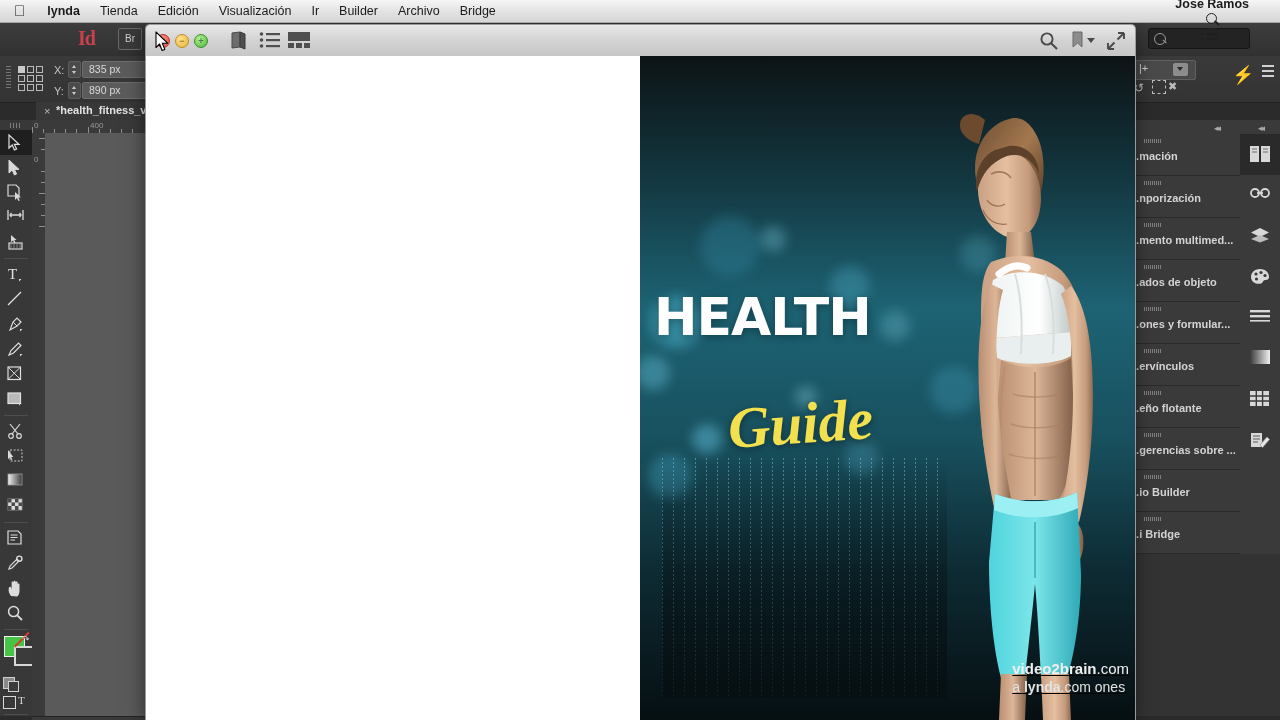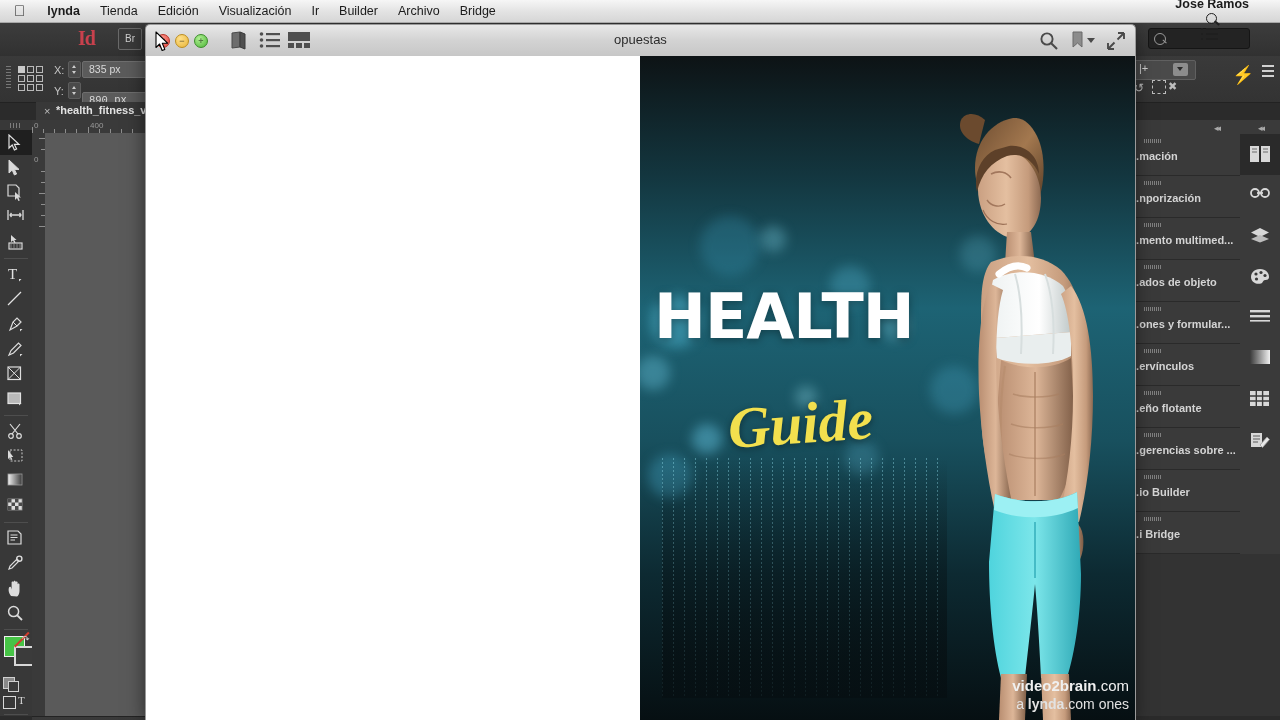--- a/index.html
+++ b/index.html
@@ -141,21 +141,21 @@
   #ib-content{left:0;top:32px;width:989px;height:664px;background:#ffffff;
     border-left:1px solid #9a9a9a;border-right:1px solid #9a9a9a;border-bottom:1px solid #9a9a9a;}
 
   
   #cover{left:494px;top:0;width:495px;height:664px;overflow:hidden;
     background:linear-gradient(to bottom,#0d1315 0%,#13363f 18%,#1d6374 38%,#18505e 58%,#0d2a32 78%,#060f12 100%);}
   .bokeh{position:absolute;border-radius:50%;filter:blur(6px);}
   #cover-author{position:absolute;left:0;top:16px;width:495px;text-align:center;
     color:#8fd2e0;font-size:14.5px;letter-spacing:9px;font-weight:300;}
   #cover-h1{position:absolute;left:14px;top:230px;width:330px;color:#ffffff;
-    font-size:62px;font-weight:bold;letter-spacing:-1px;line-height:62px;
+    font-size:52px;font-weight:bold;letter-spacing:-1px;line-height:62px;
     font-family:"DejaVu Sans",sans-serif;text-shadow:0 2px 8px rgba(0,0,0,.35);}
   #cover-h2{position:absolute;left:14px;top:296px;width:340px;color:#ffffff;
     font-size:47px;font-weight:bold;letter-spacing:-0.5px;line-height:47px;
     font-family:"DejaVu Sans",sans-serif;text-shadow:0 2px 8px rgba(0,0,0,.35);}
   #cover-h3{position:absolute;left:88px;top:334px;color:#f2e04e;
     font-size:58px;font-style:italic;font-weight:bold;
     font-family:"Liberation Serif",serif;transform:rotate(-4deg);
     text-shadow:0 2px 7px rgba(0,0,0,.4);}
   #cover-lines{position:absolute;left:22px;top:402px;width:285px;height:240px;
     background-image:repeating-linear-gradient(to right,
@@ -163,21 +163,21 @@
     -webkit-mask-image:repeating-linear-gradient(to bottom,#000 0 2px,transparent 2px 4px);
     mask-image:repeating-linear-gradient(to bottom,#000 0 2px,transparent 2px 4px);
     opacity:.75;}
   #cover-lines-fade{position:absolute;left:22px;top:402px;width:285px;height:240px;
     background:linear-gradient(to bottom,rgba(6,20,24,0) 0%,rgba(6,15,18,.85) 100%);}
 
   
   #athlete{position:absolute;left:255px;top:48px;width:250px;height:616px;}
 
   
-  #watermark{position:absolute;right:6px;bottom:7px;text-align:right;line-height:18px;}
+  #watermark{position:absolute;right:6px;bottom:24px;text-align:left;line-height:18px;text-decoration:underline;}
   #wm1{color:#f0f0f0;font-size:15px;}
   #wm1 b{font-weight:bold;}
   #wm2{color:#e2e2e2;font-size:14px;}
   #wm2 b{font-weight:bold;}
 
   
   #cursor{left:155px;top:31px;z-index:90;}
 </style>
 </head>
 <body>
@@ -204,21 +204,21 @@
         <div class="dot" style="left:18px;top:9px;"></div>
       <div class="dot" style="left:0;top:18px;"></div>
         <div class="dot" style="left:9px;top:18px;"></div>
         <div class="dot" style="left:18px;top:18px;"></div>
     </div>
     <div class="field-lbl abs" style="left:54px;top:8px;">X:</div>
     <div class="stepper abs" style="left:68px;top:5px;"></div>
     <div class="numfield abs" style="left:82px;top:5px;width:62px;">835 px</div>
     <div class="field-lbl abs" style="left:54px;top:29px;">Y:</div>
     <div class="stepper abs" style="left:68px;top:26px;"></div>
-    <div class="numfield abs" style="left:82px;top:36px;width:62px;font-family:Liberation Mono, monospace;">890 px</div>
+    <div class="numfield abs" style="left:82px;top:26px;width:62px;">890 px</div>
 
     <div class="ctl-right-box abs">
       <span class="abs" style="left:4px;top:1px;color:#d0d0d0;font-size:11px;">|+</span>
       <span class="abs" style="left:38px;top:2px;width:15px;height:13px;background:#8d8d8d;border-radius:2px;"></span>
       <span class="abs" style="left:42px;top:6px;border-left:3px solid transparent;border-right:3px solid transparent;border-top:4px solid #2a2a2a;"></span>
     </div>
     <span class="abs" style="left:1134px;top:25px;color:#bdbdbd;font-size:12px;">↺</span>
     <span class="abs" style="left:1152px;top:24px;width:12px;height:12px;border:1.5px dashed #bdbdbd;"></span>
     <span class="abs" style="left:1168px;top:24px;color:#bdbdbd;font-size:11px;">✖</span>
     <div class="ctl-bolt abs">⚡</div>
@@ -576,21 +576,20 @@
     </div>
     <div class="ib-tool" style="left:142px;">
       <svg width="22" height="17" viewBox="0 0 22 17">
           <rect x="0" y="1" width="22" height="9" fill="#4f4f4f"></rect>
           <rect x="0" y="12" width="6" height="5" fill="#4f4f4f"></rect>
           <rect x="8" y="12" width="6" height="5" fill="#4f4f4f"></rect>
           <rect x="16" y="12" width="6" height="5" fill="#4f4f4f"></rect>
         </svg>
     </div>
 
-    <div class="ib-title abs">opuestas</div>
 
     <div class="ib-tool" style="left:893px;">
       <svg width="20" height="20" viewBox="0 0 20 20">
           <circle cx="8" cy="8" r="5.6" fill="none" stroke="#4a4a4a" stroke-width="1.9"></circle>
           <path d="M12.2 12.2 L18 18" stroke="#4a4a4a" stroke-width="2.1"></path>
         </svg>
     </div>
     <div class="ib-tool" style="left:924px;width:26px;">
       <svg width="26" height="20" viewBox="0 0 26 20">
           <path d="M3 1 h9 v15 l-4.5 -4 l-4.5 4 z" fill="#8c8c8c" stroke="#6a6a6a" stroke-width="1"></path>

